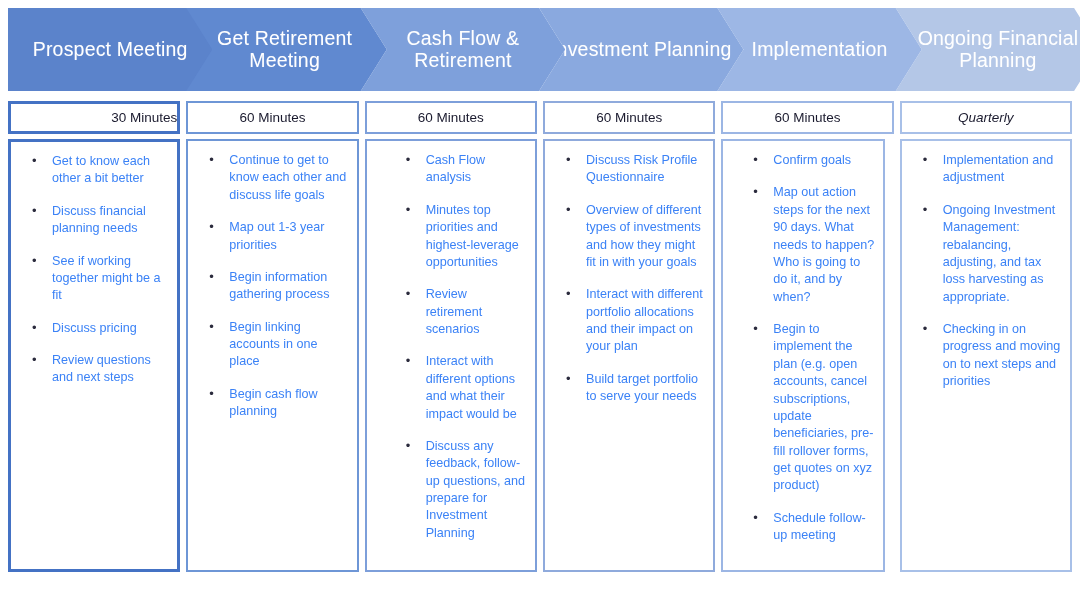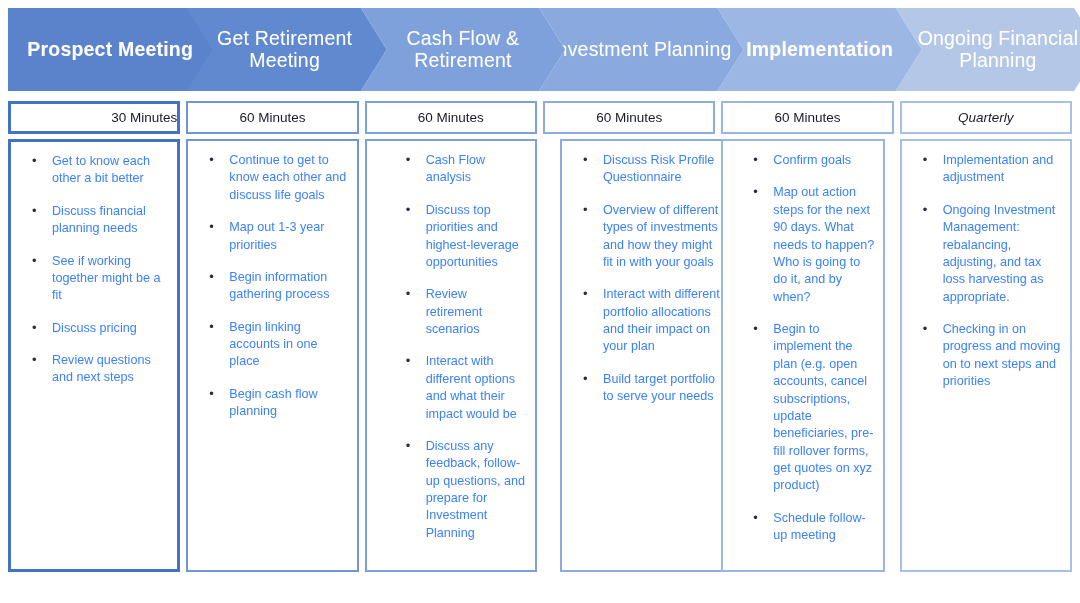--- a/index.html
+++ b/index.html
@@ -93,37 +93,37 @@
     font-size: 13px;
     color: #2b2b3d;
   }
 </style>
 </head>
 <body>
 
 <div id="root">
 
   <div class="chevron-band" id="chevron-band">
-      <div class="chevron" style="left: 0px; width: 204.333px; background: rgb(91, 131, 203); z-index: 6; clip-path: polygon(0px 0px, calc(100% - 26px) 0px, 100% 50%, calc(100% - 26px) 100%, 0px 100%); font-weight: bold;">
+      <div class="chevron" style="left: 0px; width: 204.333px; background: rgb(91, 131, 203); z-index: 6; clip-path: polygon(0px 0px, calc(100% - 26px) 0px, 100% 50%, calc(100% - 26px) 100%, 0px 100%);">
         <span class="ctext">Prospect Meeting</span>
       </div>
       <div style="position: absolute; top: 0px; height: 83px; width: 29px; left: 173.433px; background: rgb(255, 255, 255); clip-path: polygon(0px 0px, 3px 0px, 100% 50%, 3px 100%, 0px 100%, calc(100% - 3px) 50%);"></div>
       <div class="chevron" style="left: 174.433px; width: 204.333px; background: rgb(96, 137, 208); z-index: 5; clip-path: polygon(0px 0px, calc(100% - 26px) 0px, 100% 50%, calc(100% - 26px) 100%, 0px 100%, 26px 50%);">
         <span class="ctext">Get Retirement Meeting</span>
       </div>
       <div style="position: absolute; top: 0px; height: 83px; width: 29px; left: 351.767px; background: rgb(255, 255, 255); clip-path: polygon(0px 0px, 3px 0px, 100% 50%, 3px 100%, 0px 100%, calc(100% - 3px) 50%);"></div>
       <div class="chevron" style="left: 352.767px; width: 204.333px; background: rgb(126, 160, 219); z-index: 4; clip-path: polygon(0px 0px, calc(100% - 26px) 0px, 100% 50%, calc(100% - 26px) 100%, 0px 100%, 26px 50%);">
         <span class="ctext">Cash Flow &amp; Retirement</span>
       </div>
       <div style="position: absolute; top: 0px; height: 83px; width: 29px; left: 530.1px; background: rgb(255, 255, 255); clip-path: polygon(0px 0px, 3px 0px, 100% 50%, 3px 100%, 0px 100%, calc(100% - 3px) 50%);"></div>
       <div class="chevron" style="left: 531.1px; width: 204.333px; background: rgb(138, 169, 223); z-index: 3; clip-path: polygon(0px 0px, calc(100% - 26px) 0px, 100% 50%, calc(100% - 26px) 100%, 0px 100%, 26px 50%);">
         <span class="ctext">Investment Planning</span>
       </div>
       <div style="position: absolute; top: 0px; height: 83px; width: 29px; left: 708.433px; background: rgb(255, 255, 255); clip-path: polygon(0px 0px, 3px 0px, 100% 50%, 3px 100%, 0px 100%, calc(100% - 3px) 50%);"></div>
-      <div class="chevron" style="left: 709.433px; width: 204.333px; background: rgb(157, 183, 229); z-index: 2; clip-path: polygon(0px 0px, calc(100% - 26px) 0px, 100% 50%, calc(100% - 26px) 100%, 0px 100%, 26px 50%); font-weight: bold;">
+      <div class="chevron" style="left: 709.433px; width: 204.333px; background: rgb(157, 183, 229); z-index: 2; clip-path: polygon(0px 0px, calc(100% - 26px) 0px, 100% 50%, calc(100% - 26px) 100%, 0px 100%, 26px 50%);">
         <span class="ctext">Implementation</span>
       </div>
       <div style="position: absolute; top: 0px; height: 83px; width: 29px; left: 886.767px; background: rgb(255, 255, 255); clip-path: polygon(0px 0px, 3px 0px, 100% 50%, 3px 100%, 0px 100%, calc(100% - 3px) 50%);"></div>
       <div class="chevron" style="left: 887.767px; width: 204.333px; background: rgb(180, 199, 231); z-index: 1; clip-path: polygon(0px 0px, calc(100% - 26px) 0px, 100% 50%, calc(100% - 26px) 100%, 0px 100%, 26px 50%);">
         <span class="ctext">Ongoing Financial Planning</span>
       </div>
     </div>
 
   <div id="duration-row">
       <div class="duration-box" style="left: 8px; width: 172.333px; border: 3px solid rgb(68, 114, 196); justify-content: flex-end;">
@@ -161,27 +161,27 @@
           <li class="bullet-item">Continue to get to know each other and discuss life goals</li>
           <li class="bullet-item">Map out 1-3 year priorities</li>
           <li class="bullet-item">Begin information gathering process</li>
           <li class="bullet-item">Begin linking accounts in one place</li>
           <li class="bullet-item">Begin cash flow planning</li>
         </ul>
       </div>
       <div class="content-box" style="left: 364.667px; width: 172.333px; border: 2.5px solid rgb(125, 159, 218); padding-left: 18px;">
         <ul class="bullet-list">
           <li class="bullet-item">Cash Flow analysis</li>
-          <li class="bullet-item">Discuss top priorities and highest-leverage opportunities</li>
+          <li class="bullet-item">Minutes top priorities and highest-leverage opportunities</li>
           <li class="bullet-item">Review retirement scenarios</li>
           <li class="bullet-item">Interact with different options and what their impact would be</li>
           <li class="bullet-item">Discuss any feedback, follow-up questions, and prepare for Investment Planning</li>
         </ul>
       </div>
-      <div class="content-box" style="left: 560px; width: 172.333px; border: 2.5px solid rgb(143, 170, 220);">
+      <div class="content-box" style="left: 543px; width: 172.333px; border: 2.5px solid rgb(143, 170, 220);">
         <ul class="bullet-list">
           <li class="bullet-item">Discuss Risk Profile Questionnaire</li>
           <li class="bullet-item">Overview of different types of investments and how they might fit in with your goals</li>
           <li class="bullet-item">Interact with different portfolio allocations and their impact on your plan</li>
           <li class="bullet-item">Build target portfolio to serve your needs</li>
         </ul>
       </div>
       <div class="content-box" style="left: 721.333px; width: 164px; border: 2.5px solid rgb(156, 182, 228); padding-left: 9px;">
         <ul class="bullet-list">
           <li class="bullet-item">Confirm goals</li>

